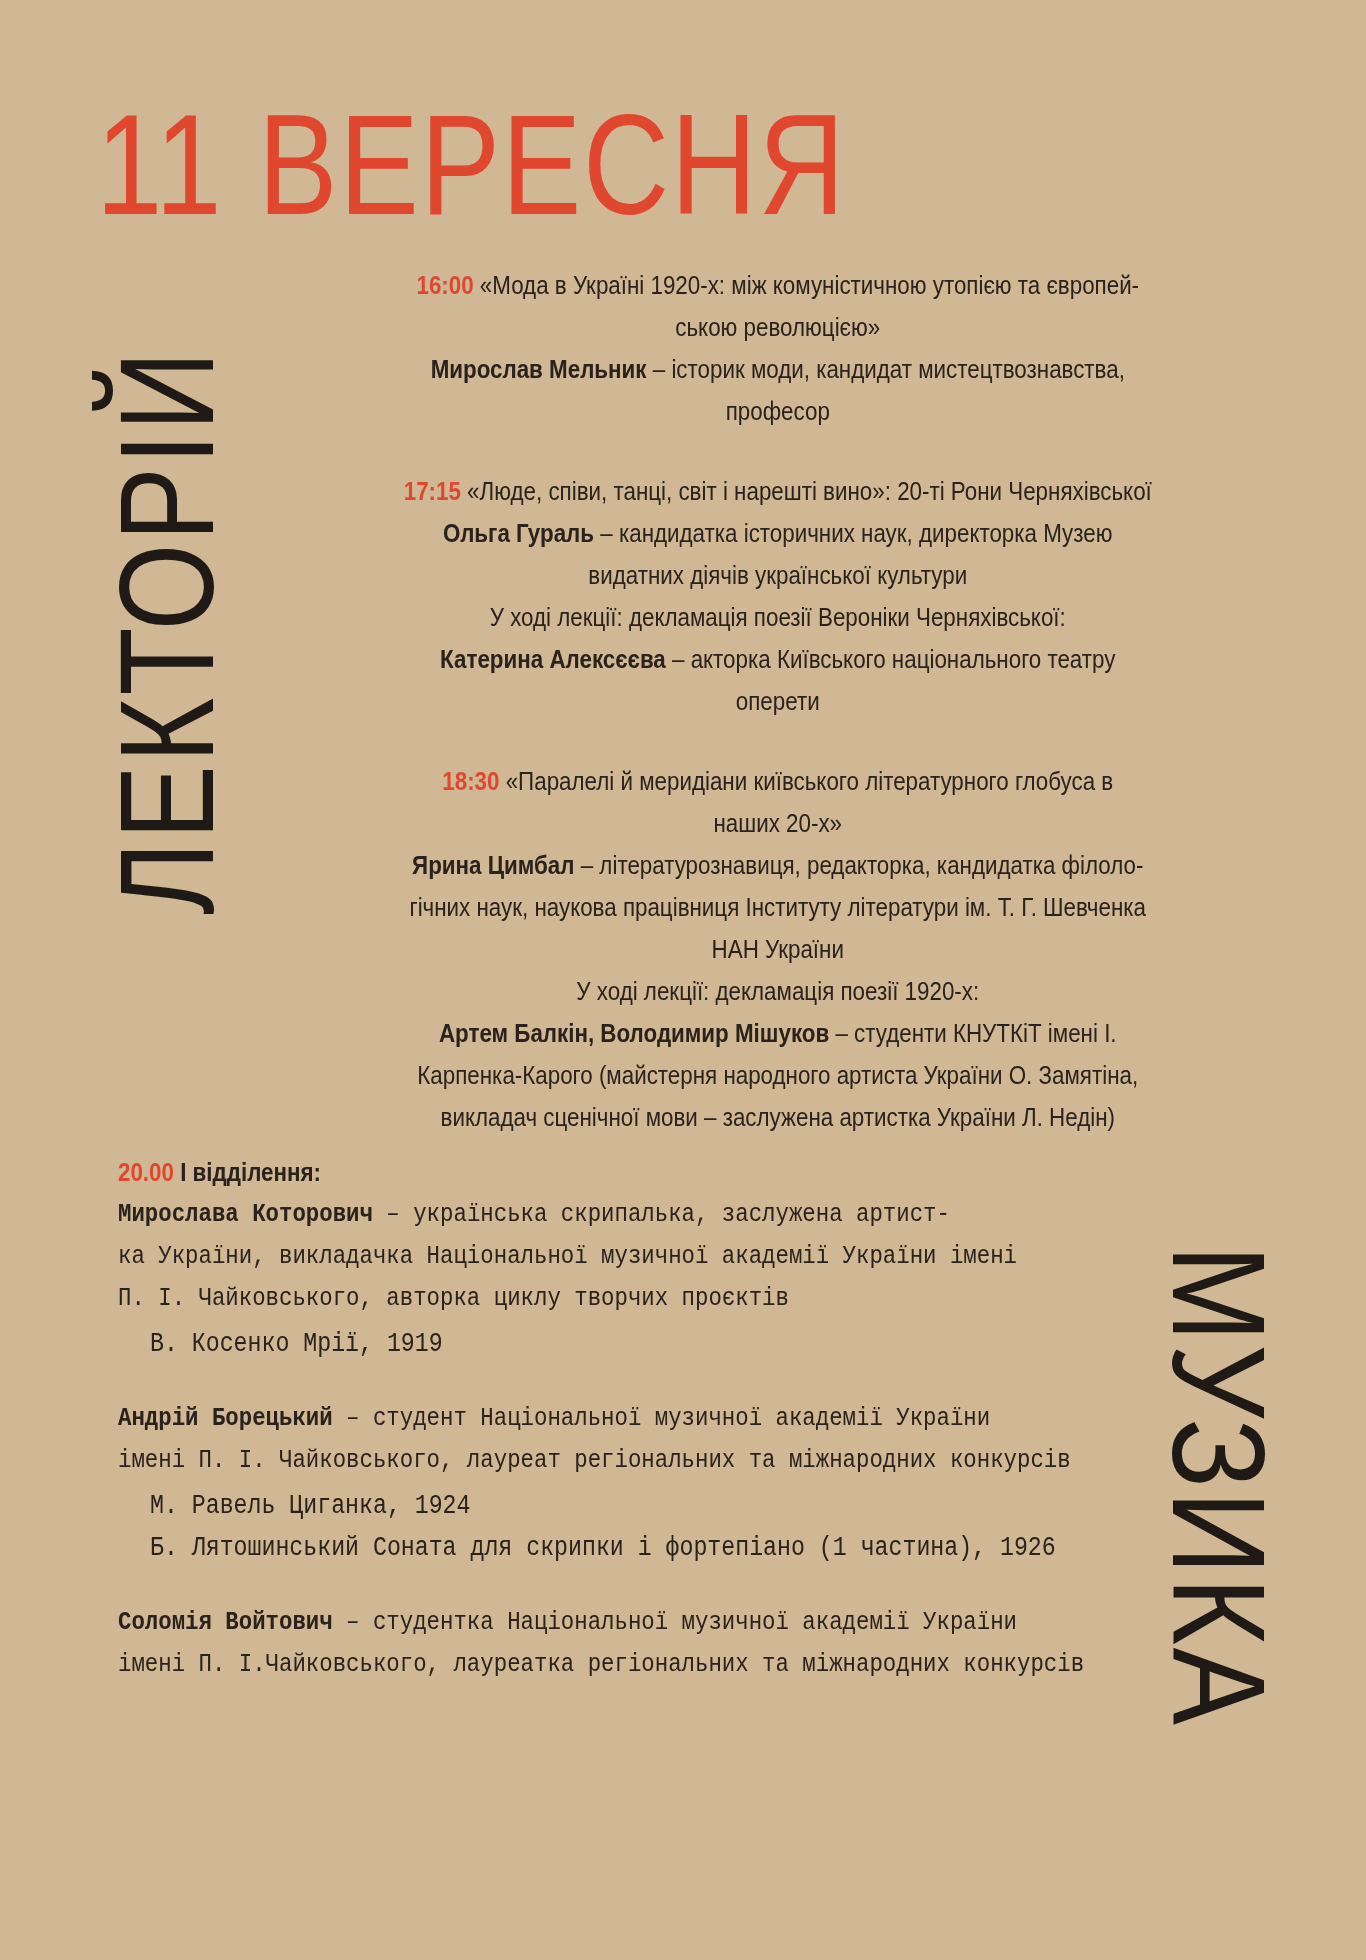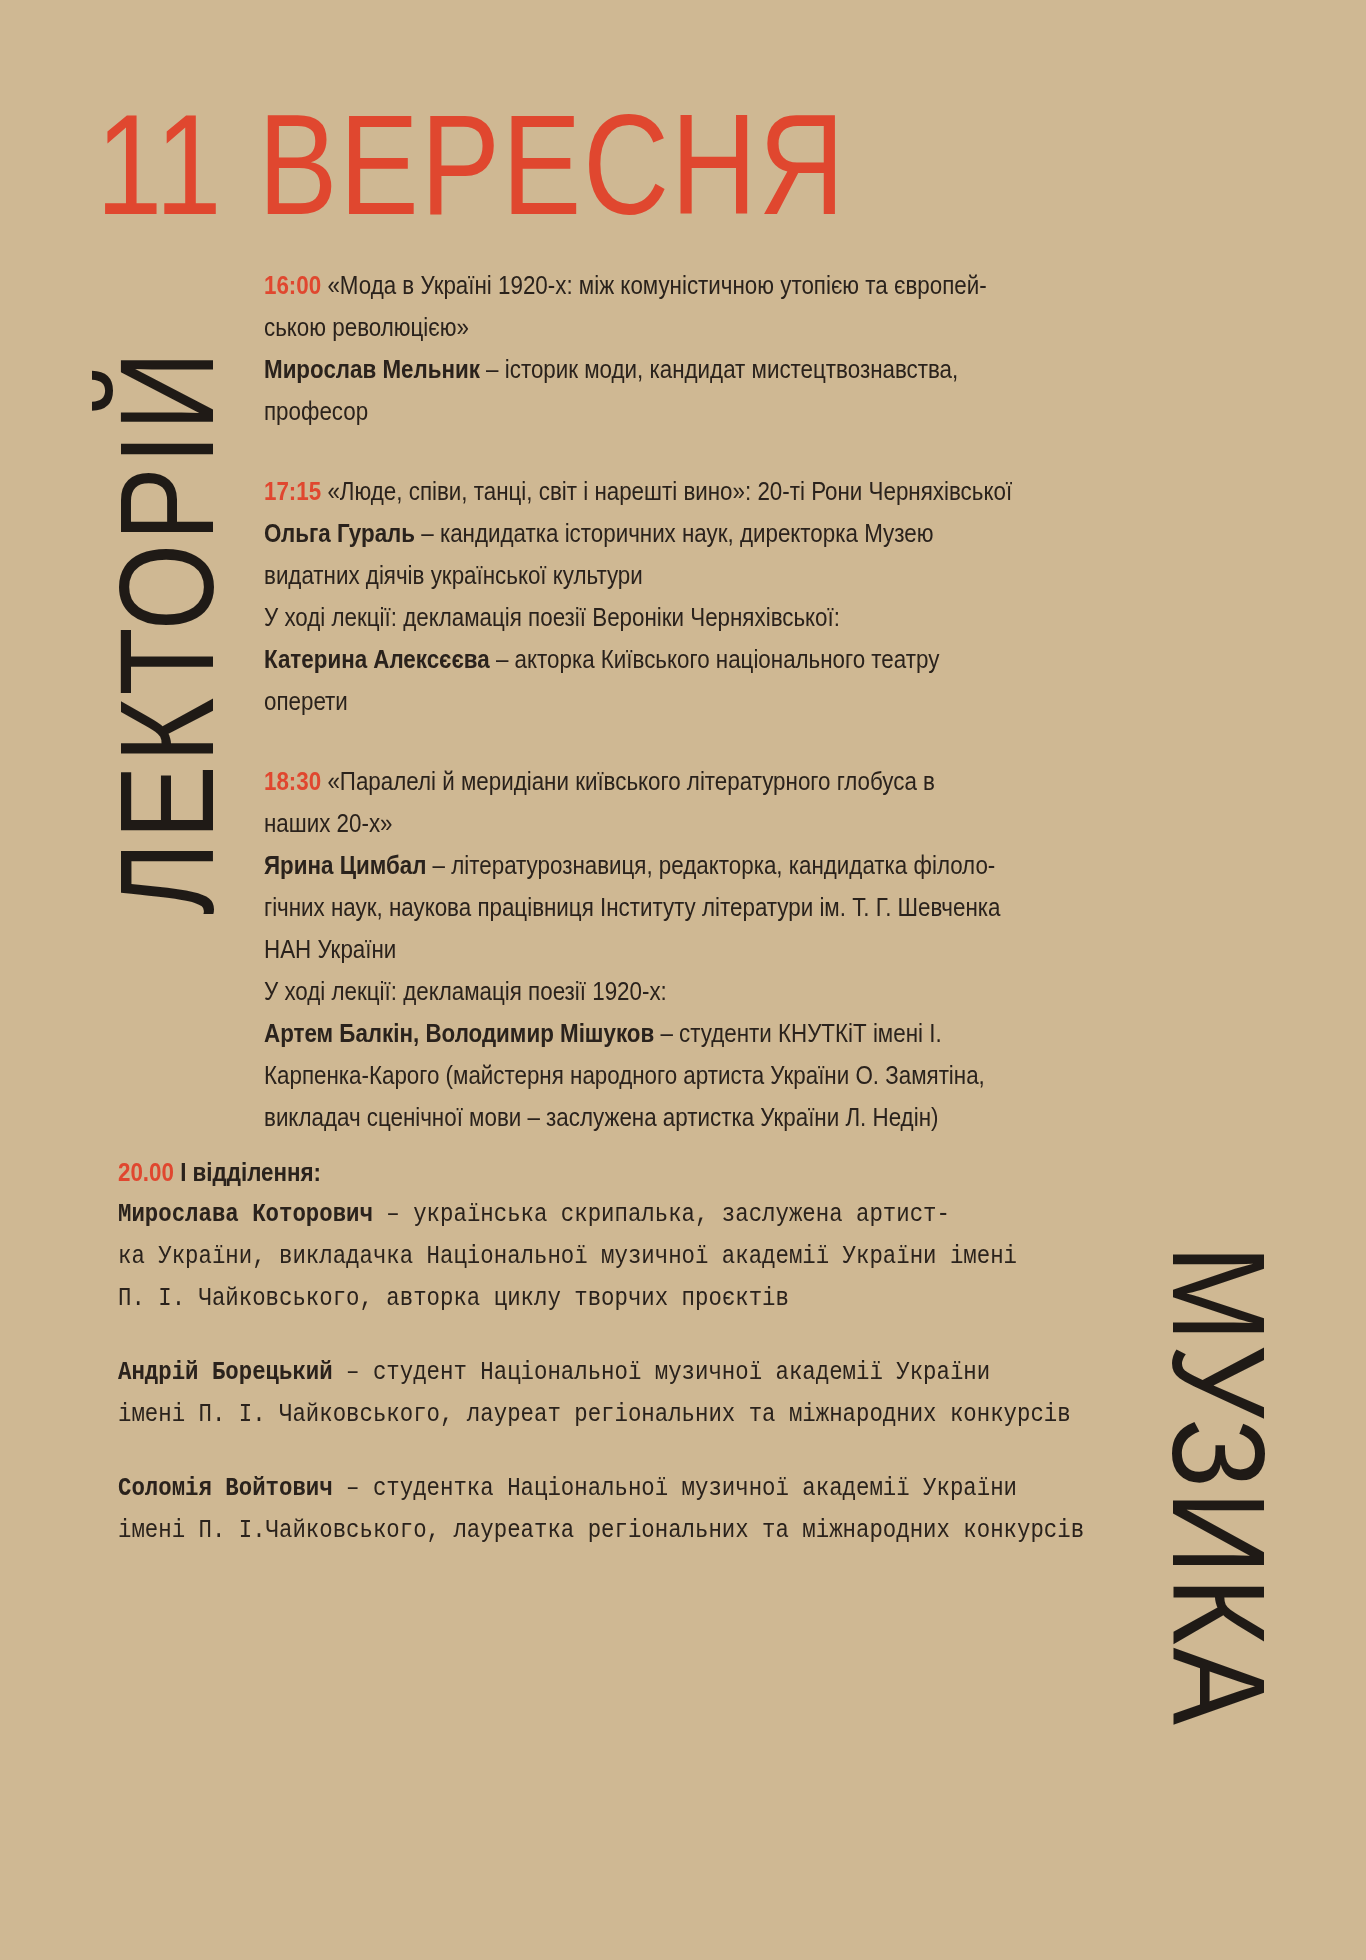--- a/index.html
+++ b/index.html
@@ -30,21 +30,21 @@
   .vert-right {
     position: absolute; left: 1272px; top: 1245px;
     transform-origin: left top;
     transform: rotate(90deg);
     font-size: 132px; line-height: 108px; height: 108px;
     letter-spacing: 3px; white-space: nowrap; color: #1f1a16;
   }
   .vert-right span { display:inline-block; transform: scaleX(0.88); transform-origin: left center; }
 
   .lectures { position: absolute; left: 264px; top: 264px; width: 1030px; }
-  .block { margin-bottom: 38px; }
+  .block { margin-bottom: 38px; text-align: center; }
   .line {
     font-size: 26px; line-height: 42px; white-space: nowrap;
     transform: scaleX(0.86); transform-origin: left center;
     width: 116%;
   }
   .time { color: #e0472f; font-weight: bold; }
   .name { font-weight: bold; }
 
   .music { position: absolute; left: 118px; top: 1151px; width: 1030px; }
   .mblock { margin-bottom: 32px; font-family: Liberation Mono, monospace; }
@@ -90,24 +90,31 @@
   </div>
 </div>
 
 <div class="music">
   <div class="line"><span class="time">20.00</span> <span class="name">І відділення:</span></div>
 
   <div class="mblock">
     <div class="line"><span class="name">Мирослава Которович</span><span> – українська скрипалька, заслужена артист-</span></div>
     <div class="line"><span>ка України, викладачка Національної музичної академії України імені</span></div>
     <div class="line"><span>П. І. Чайковського, авторка циклу творчих проєктів</span></div>
+    <div class="work">
+        <div class="line" style="margin-top:4px"><span>В. Косенко Мрії, 1919</span></div>
+      </div>
   </div>
 
   <div class="mblock">
     <div class="line"><span class="name">Андрій Борецький</span><span> – студент Національної музичної академії України</span></div>
     <div class="line"><span>імені П. І. Чайковського, лауреат регіональних та міжнародних конкурсів</span></div>
+    <div class="work">
+      <div class="line" style="margin-top:4px"><span>М. Равель Циганка, 1924</span></div>
+      <div class="line"><span>Б. Лятошинський Соната для скрипки і фортепіано (1 частина), 1926</span></div>
+    </div>
   </div>
 
   <div class="mblock">
     <div class="line"><span class="name">Соломія Войтович</span><span> – студентка Національної музичної академії України</span></div>
     <div class="line"><span>імені П. І.Чайковського, лауреатка регіональних та міжнародних конкурсів</span></div>
   </div>
 </div>
 
 </body></html>

